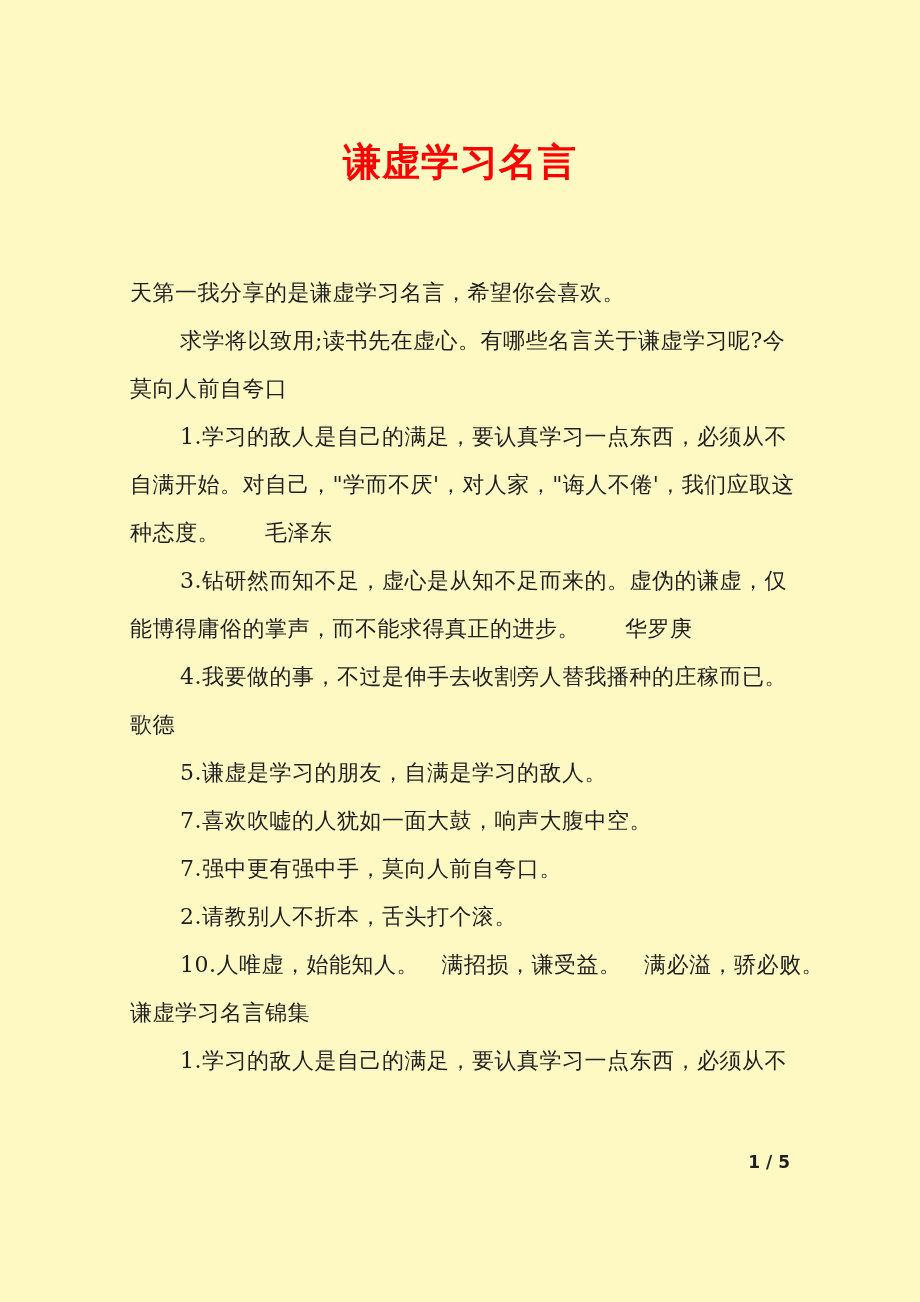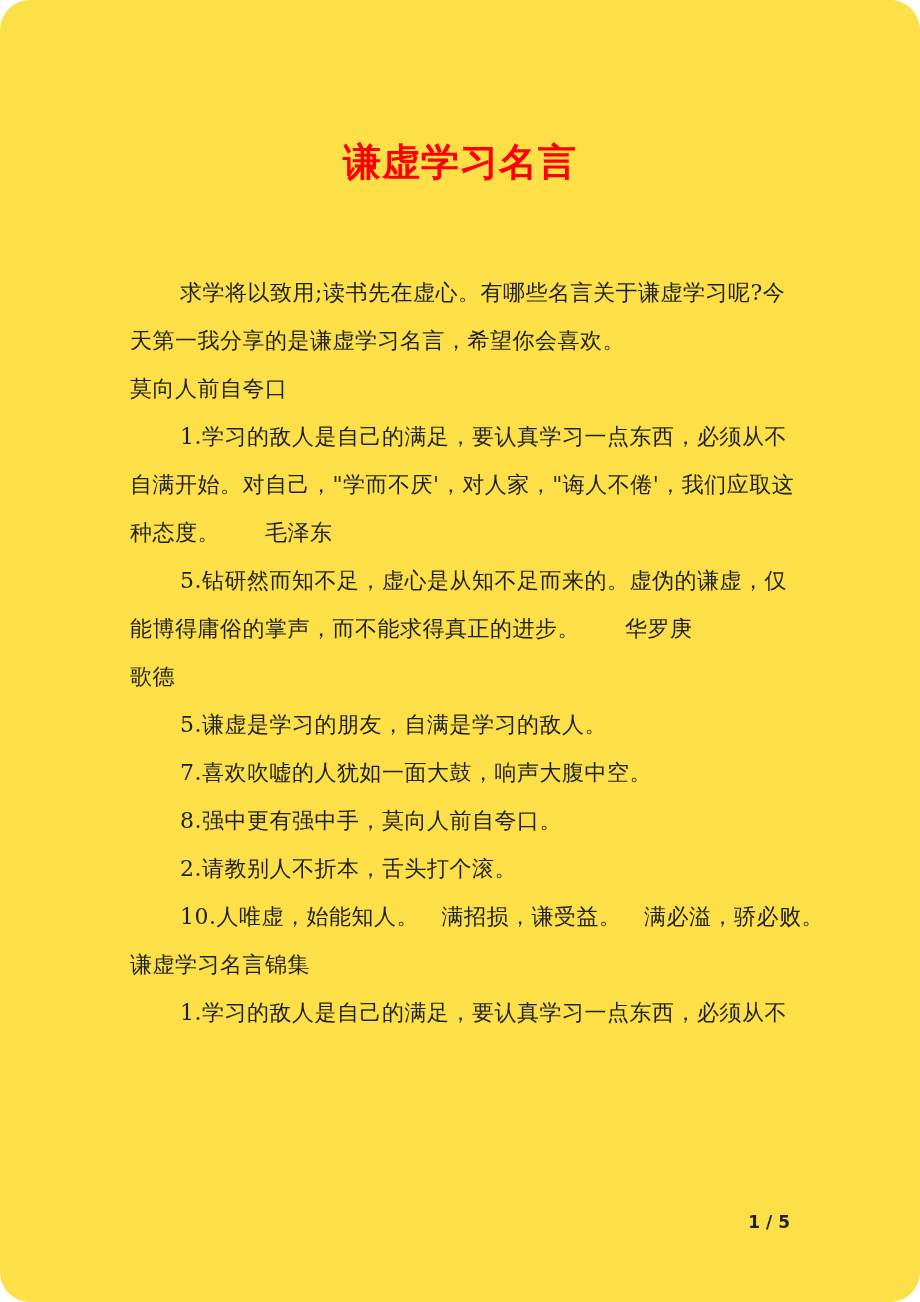--- a/index.html
+++ b/index.html
@@ -39,49 +39,50 @@
     line-height: 48px;
     font-size: 22px;
     white-space: nowrap;
     letter-spacing: 0.5px;
   }
   .line.indent {
     text-indent: 50px;
   }
   .page-number {
     position: absolute;
-    top: 1210px;
+    top: 1150px;
     right: 130px;
     font-family: "DejaVu Sans", "Liberation Sans", sans-serif;
     font-weight: bold;
     font-size: 17px;
     line-height: 24px;
     text-align: center;
   }
 </style>
 </head>
 <body>
 
-<div class="page" style="background: #fde047; border-radius: 30px;">
+<div class="page" style="background: #fef9c3;">
   <h1 class="doc-title" style="color: rgb(255, 0, 0);">谦虚学习名言</h1>
 
   <div class="body-text" id="lines-container" style="color: rgb(31, 31, 31);">
 
-  <div class="line indent">求学将以致用;读书先在虚心。有哪些名言关于谦虚学习呢?今</div>
-      <div class="line">天第一我分享的是谦虚学习名言，希望你会喜欢。</div>
+  <div class="line">天第一我分享的是谦虚学习名言，希望你会喜欢。</div>
+      <div class="line indent">求学将以致用;读书先在虚心。有哪些名言关于谦虚学习呢?今</div>
       <div class="line">莫向人前自夸口</div>
       <div class="line indent">1.学习的敌人是自己的满足，要认真学习一点东西，必须从不</div>
       <div class="line">自满开始。对自己，"学而不厌'，对人家，"诲人不倦'，我们应取这</div>
       <div class="line">种态度。　　毛泽东</div>
-      <div class="line indent">5.钻研然而知不足，虚心是从知不足而来的。虚伪的谦虚，仅</div>
+      <div class="line indent">3.钻研然而知不足，虚心是从知不足而来的。虚伪的谦虚，仅</div>
       <div class="line">能博得庸俗的掌声，而不能求得真正的进步。　　华罗庚</div>
+      <div class="line indent">4.我要做的事，不过是伸手去收割旁人替我播种的庄稼而已。</div>
       <div class="line">歌德</div>
       <div class="line indent">5.谦虚是学习的朋友，自满是学习的敌人。</div>
       <div class="line indent">7.喜欢吹嘘的人犹如一面大鼓，响声大腹中空。</div>
-      <div class="line indent">8.强中更有强中手，莫向人前自夸口。</div>
+      <div class="line indent">7.强中更有强中手，莫向人前自夸口。</div>
       <div class="line indent">2.请教别人不折本，舌头打个滚。</div>
       <div class="line indent">10.人唯虚，始能知人。　满招损，谦受益。　满必溢，骄必败。</div>
       <div class="line">谦虚学习名言锦集</div>
       <div class="line indent">1.学习的敌人是自己的满足，要认真学习一点东西，必须从不</div>
     </div>
 
   <div class="page-number" style="color: rgb(31, 31, 31);">1 / 5</div>
 </div>
 
 </body></html>

